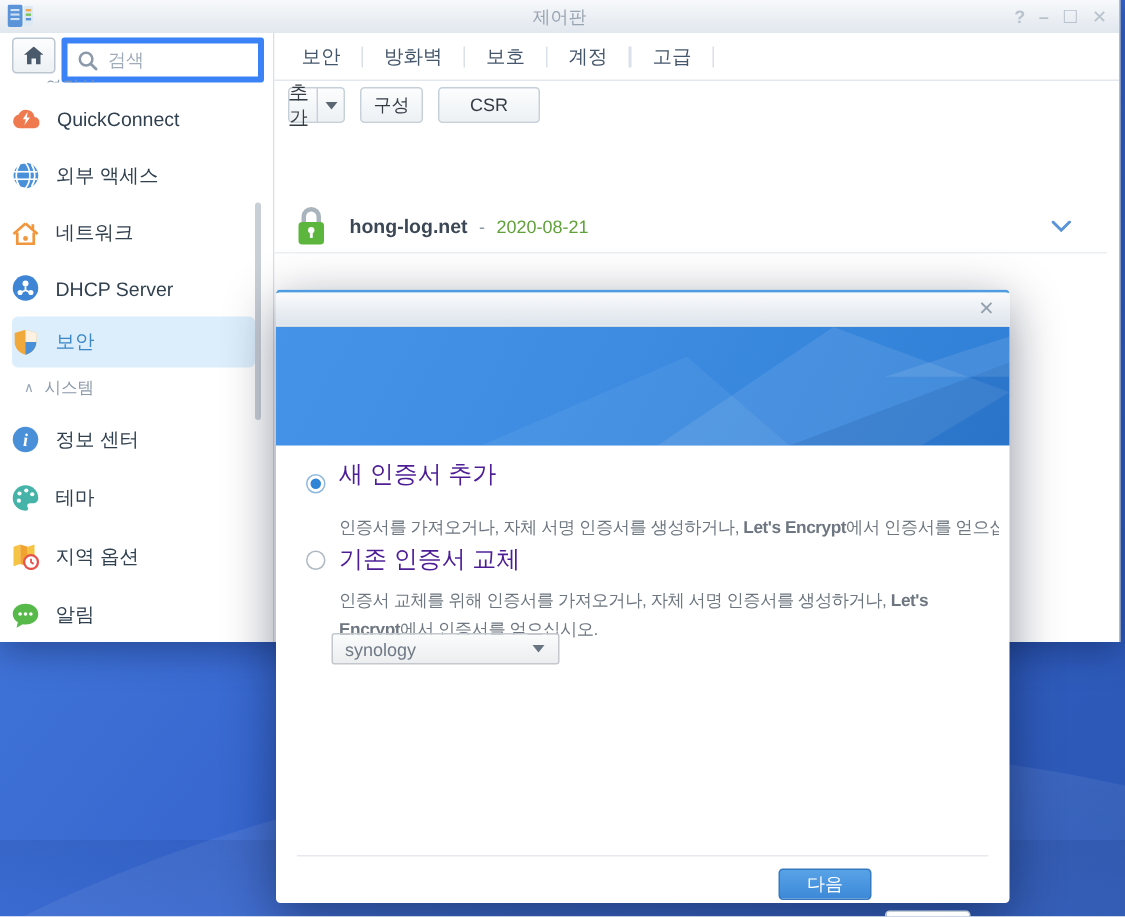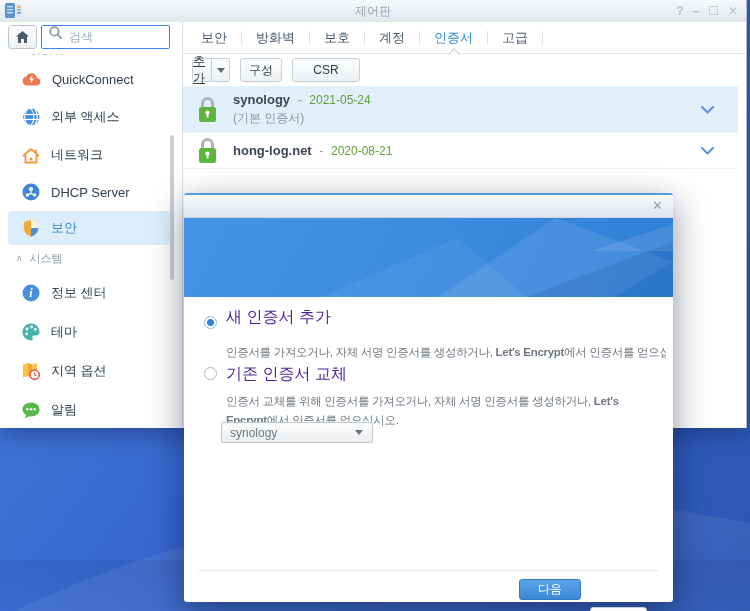--- a/index.html
+++ b/index.html
@@ -22,31 +22,31 @@
              font-size:12px;color:#99a4b2;}
   .win-controls{position:absolute;right:8px;top:0;height:22px;display:flex;align-items:center;gap:9px;}
   .win-btn{color:#b9c3cd;font-size:12px;font-weight:bold;line-height:22px;cursor:default;}
 
   .win-body{position:absolute;left:0;top:22px;right:0;bottom:0;}
 
   
   .sidebar{position:absolute;left:0;top:0;width:182px;bottom:0;background:#fff;border-right:1px solid #d8dee5;}
   .home-btn{position:absolute;left:8px;top:3px;width:27px;height:22px;border:1px solid #bcc6d0;border-radius:3px;
             background:linear-gradient(#fdfdfe,#edf1f4);display:flex;align-items:center;justify-content:center;}
-  .search-box{position:absolute;left:41px;top:3px;width:127px;height:22px;border:1px solid #3b82f6;border-radius:2px;
-              background:#fff;display:flex;}
+  .search-box{position:absolute;left:41px;top:3px;width:127px;height:22px;border:4px solid #3b82f6;border-radius:2px;
+              background:#fff;display:flex;align-items:center;}
   .search-box svg{margin:0 5px 0 7px;}
   .search-box input{border:0;outline:0;width:86px;font-size:12px;color:#55616d;background:transparent;
                     font-family:"Liberation Sans","DejaVu Sans",sans-serif;}
   .search-box input::placeholder{color:#a0acb9;}
   .side-sec-clip{position:absolute;left:16px;top:26px;height:7px;overflow:hidden;}
   .side-sec{font-size:11px;color:#8b99a9;letter-spacing:.5px;}
   .side-sec .chev{font-size:9px;margin-right:7px;color:#97a5b4;}
   .side-item{position:absolute;left:0;width:182px;height:38px;display:flex;align-items:center;
-             padding-left:22px;box-sizing:border-box;gap:11px;font-size:13px;color:#31404f;cursor:pointer;}
+             padding-left:8px;box-sizing:border-box;gap:11px;font-size:13px;color:#31404f;cursor:pointer;}
   .side-item .sel-bg{display:none;}
   .side-item.selected{color:#3c87c8;}
   .side-item.selected .sel-bg{display:block;position:absolute;left:8px;right:12px;top:2px;bottom:2px;
              background:#dceefb;border-radius:4px;z-index:0;}
   .side-item>*{position:relative;z-index:1;}
   .side-head{position:absolute;left:16px;height:16px;display:flex;align-items:center;
              font-size:11px;color:#8b99a9;}
   .side-head .chev{font-size:9px;margin-right:7px;color:#97a5b4;}
   .side-scroll{position:absolute;left:170px;top:113px;width:4px;height:145px;border-radius:2px;background:#c9cfd6;}
 
@@ -276,54 +276,36 @@
       <div class="main">
         <div class="tabbar">
           <span class="tab">보안</span>
           <span class="tab-sep"></span>
           <span class="tab">방화벽</span>
           <span class="tab-sep"></span>
           <span class="tab">보호</span>
           <span class="tab-sep"></span>
           <span class="tab">계정</span>
           <span class="tab-sep"></span>
-          <span class="tab active">인증서</span>
           <span class="tab-sep"></span>
           <span class="tab">고급</span>
           <span class="tab-sep"></span>
         </div>
 
         <div class="toolbar">
           <div class="split">
             <div class="btn btn-main">추가</div>
             <div class="btn btn-caret">
                 <span class="caret-down"></span>
               </div>
           </div>
           <div class="btn btn-cfg">구성</div>
           <div class="btn btn-csr">CSR</div>
         </div>
 
-        <div class="cert-row row1">
-          <svg class="lock" width="21" height="27" viewBox="0 0 21 27">
-            <path d="M5.5 11 V7 a5 5 0 0 1 10 0 v4" stroke="#aab4bd" stroke-width="3" fill="none"></path>
-            <rect x="2" y="10.5" width="17" height="15" rx="2.5" fill="#5cb53c"></rect>
-            <circle cx="10.5" cy="16" r="2.1" fill="#fff"></circle>
-            <rect x="9.6" y="16.5" width="1.9" height="4.6" fill="#fff"></rect>
-          </svg>
-          <div class="cert-line">
-            <span class="cert-name">synology</span>
-            <span class="cert-sep">-</span>
-            <span class="cert-date">2021-05-24</span>
-          </div>
-          <div class="cert-note">(기본 인증서)</div>
-          <svg class="chevron" width="13" height="8" viewBox="0 0 13 8">
-            <path d="M1 1 L6.5 6.5 L12 1" fill="none" stroke="#5b93d9" stroke-width="2" stroke-linecap="round"></path>
-          </svg>
-        </div>
 
         <div class="cert-row row2">
           <svg class="lock" width="21" height="27" viewBox="0 0 21 27">
             <path d="M5.5 11 V7 a5 5 0 0 1 10 0 v4" stroke="#aab4bd" stroke-width="3" fill="none"></path>
             <rect x="2" y="10.5" width="17" height="15" rx="2.5" fill="#5cb53c"></rect>
             <circle cx="10.5" cy="16" r="2.1" fill="#fff"></circle>
             <rect x="9.6" y="16.5" width="1.9" height="4.6" fill="#fff"></rect>
           </svg>
           <div class="cert-line">
             <span class="cert-name">hong-log.net</span>

